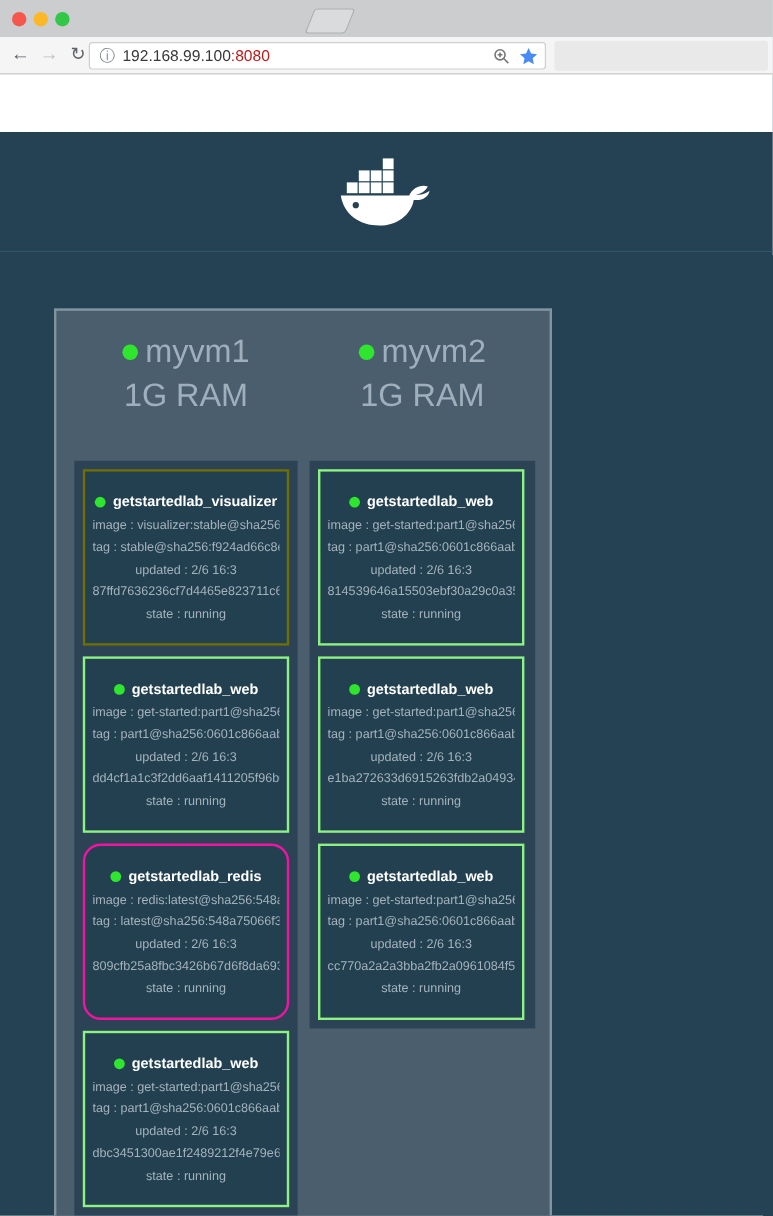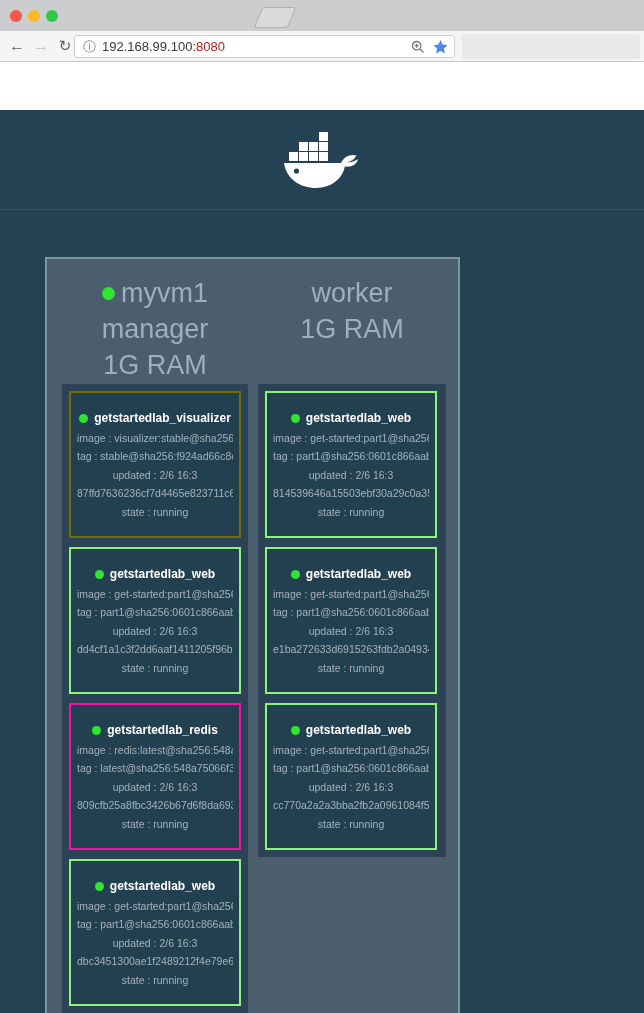--- a/index.html
+++ b/index.html
@@ -104,21 +104,20 @@
 
   <div class="content">
     <div class="panel">
 
       <div class="node n1">
         <div class="node-head">
           <div class="node-title">
             <span class="dot dot-lg" style="background-color: rgb(46, 230, 46);"></span>
             <span>myvm1</span>
           </div>
-          <div>manager</div>
           <div>1G RAM</div>
         </div>
         <div class="tasks">
 
           <div class="task" style="border-color: rgb(111, 110, 7);">
             <div class="task-title">
                 <span class="dot dot-sm" style="background-color: rgb(46, 230, 46);"></span>
                 <span>getstartedlab_visualizer</span>
               </div>
             <div class="task-line" style="text-align: left;">image : visualizer:stable@sha256:f92</div>
@@ -133,21 +132,21 @@
                 <span class="dot dot-sm" style="background-color: rgb(46, 230, 46);"></span>
                 <span>getstartedlab_web</span>
               </div>
             <div class="task-line" style="text-align: left;">image : get-started:part1@sha256:06</div>
             <div class="task-line" style="text-align: left;">tag : part1@sha256:0601c866aab2a</div>
             <div class="task-line">updated : 2/6 16:3</div>
             <div class="task-line" style="text-align: left;">dd4cf1a1c3f2dd6aaf1411205f96b0</div>
             <div class="task-line">state : running</div>
           </div>
 
-          <div class="task" style="border-color: rgb(240, 20, 162);">
+          <div class="task" style="border-color: rgb(240, 20, 162); border-radius: 15px;">
             <div class="task-title">
                 <span class="dot dot-sm" style="background-color: rgb(46, 230, 46);"></span>
                 <span>getstartedlab_redis</span>
               </div>
             <div class="task-line" style="text-align: left;">image : redis:latest@sha256:548a75</div>
             <div class="task-line" style="text-align: left;">tag : latest@sha256:548a75066f3f28</div>
             <div class="task-line">updated : 2/6 16:3</div>
             <div class="task-line" style="text-align: left;">809cfb25a8fbc3426b67d6f8da69336</div>
             <div class="task-line">state : running</div>
           </div>
@@ -162,21 +161,24 @@
             <div class="task-line">updated : 2/6 16:3</div>
             <div class="task-line" style="text-align: left;">dbc3451300ae1f2489212f4e79e622</div>
             <div class="task-line">state : running</div>
           </div>
 
         </div>
       </div>
 
       <div class="node n2">
         <div class="node-head">
-          <div>worker</div>
+          <div class="node-title">
+            <span class="dot dot-lg" style="background-color: rgb(46, 230, 46);"></span>
+            <span>myvm2</span>
+          </div>
           <div>1G RAM</div>
         </div>
         <div class="tasks">
 
           <div class="task" style="border-color: rgb(141, 242, 131);">
             <div class="task-title">
                 <span class="dot dot-sm" style="background-color: rgb(46, 230, 46);"></span>
                 <span>getstartedlab_web</span>
               </div>
             <div class="task-line" style="text-align: left;">image : get-started:part1@sha256:06</div>

